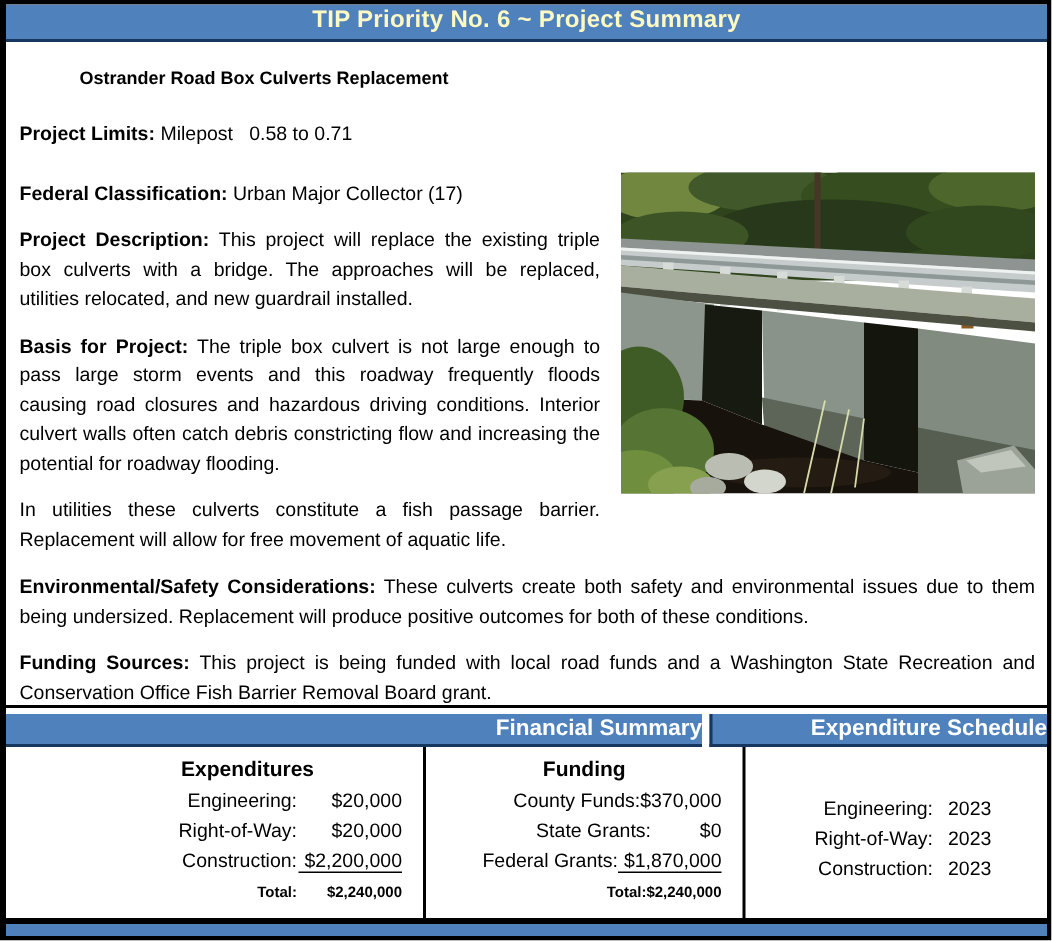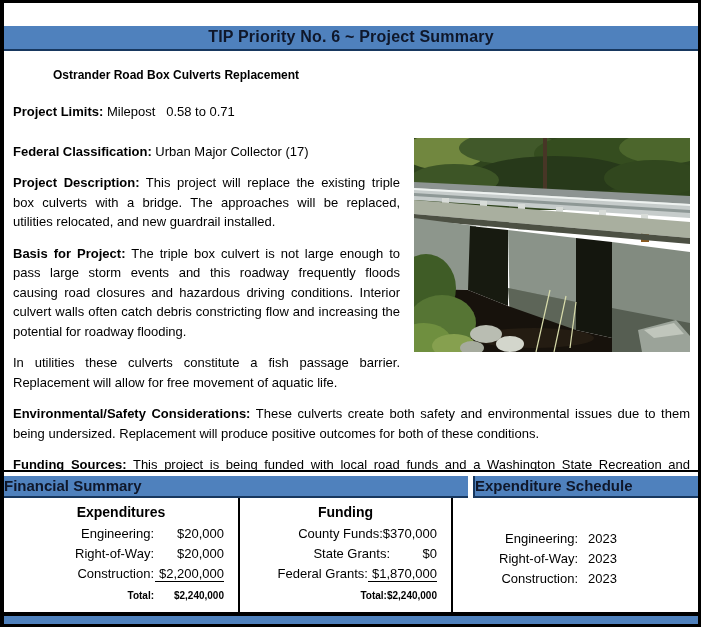--- a/index.html
+++ b/index.html
@@ -12,24 +12,23 @@
   .page {
     width:701px; height:627px;
     border:3px solid #000; border-left-width:4px;
     display:flex; flex-direction:column;
     background:#fff; overflow:hidden;
   }
   
   .top-banner {
     background:var(--banner-blue,#4f81bd);
     border-bottom:2px solid var(--banner-edge,#17375e);
-    color:#0f172a; font-weight:bold; font-size:16px;
+    color:#fef9c3; font-weight:bold; font-size:16px;
     text-align:center; padding:2px 0 3px; letter-spacing:.2px;
     flex:0 0 auto;
-    margin-top:23px;
   }
   
   .content {
     flex:1 1 auto; overflow:hidden;
     padding:10px 8px 0 9px;
     font-size:13px; line-height:1.5;
   }
   .photo {
     float:right; width:276px; height:214px;
     margin:36px 0 8px 14px;
@@ -41,26 +40,26 @@
   .lab { font-weight:bold; }
   .val { white-space:pre-wrap; }
   .para { margin-top:12px; text-align:justify; }
   .para.narrow { max-width:420px; }
   
   .fin { flex:0 0 auto; border-top:2px solid #000; }
   .banners { display:flex; gap:5px; padding-top:4px; }
   .banner-cell {
     background:var(--banner-blue,#4f81bd);
     border-bottom:2px solid var(--banner-edge,#17375e);
-    color:#0f172a; font-weight:bold; font-size:15px;
-    text-align:left; padding:1px 0 2px;
+    color:#ffffff; font-weight:bold; font-size:15px;
+    text-align:right; padding:1px 0 2px;
   }
   .banner-left { width:464px; }
   .banner-right { flex:1; border-left:2px solid var(--banner-edge,#17375e); }
-  .tbody { display:flex; }
+  .tbody { display:flex;padding-left:44px; }
   .col { padding:4px 0 6px; }
   .col1 { width:236px; border-right:2px solid #000; }
   .col2 { width:213px; border-right:2px solid #000; }
   .col3 { flex:1; }
   .subhead { text-align:center; font-weight:bold; font-size:14px; padding:2px 0 4px; }
   .sched-spacer { height:27px; }
   .frow { display:flex; font-size:13px; line-height:20px; }
   .frow .flbl { width:150px; text-align:right; }
   .frow .fval { flex:1; text-align:right; padding-right:14px; }
   .frow.total { font-weight:bold; font-size:10px; margin-top:2px; }

